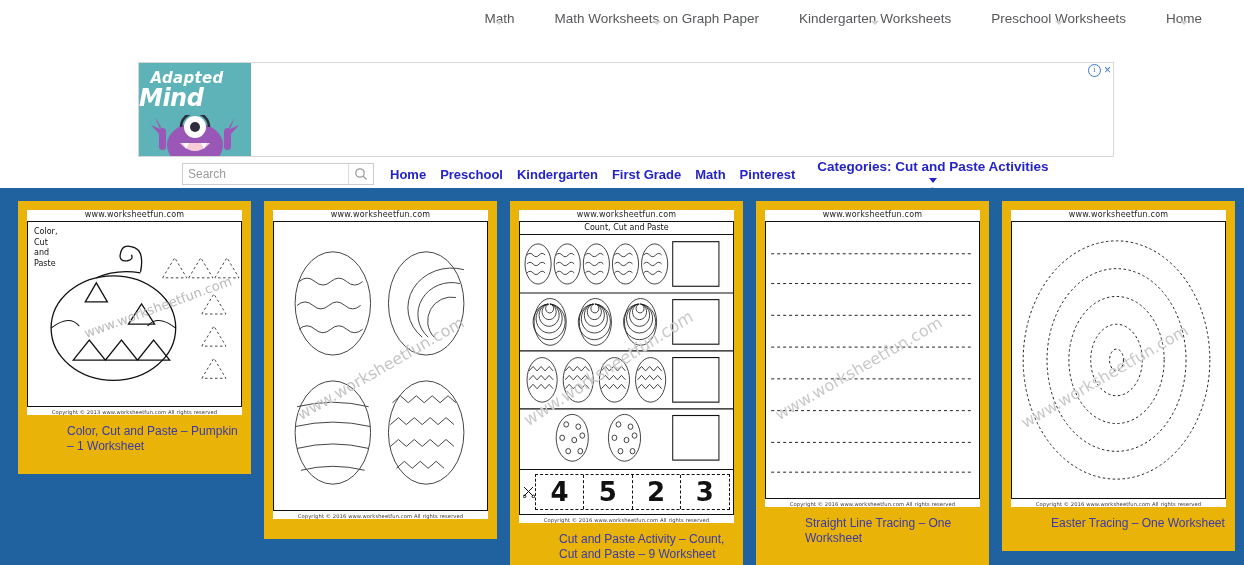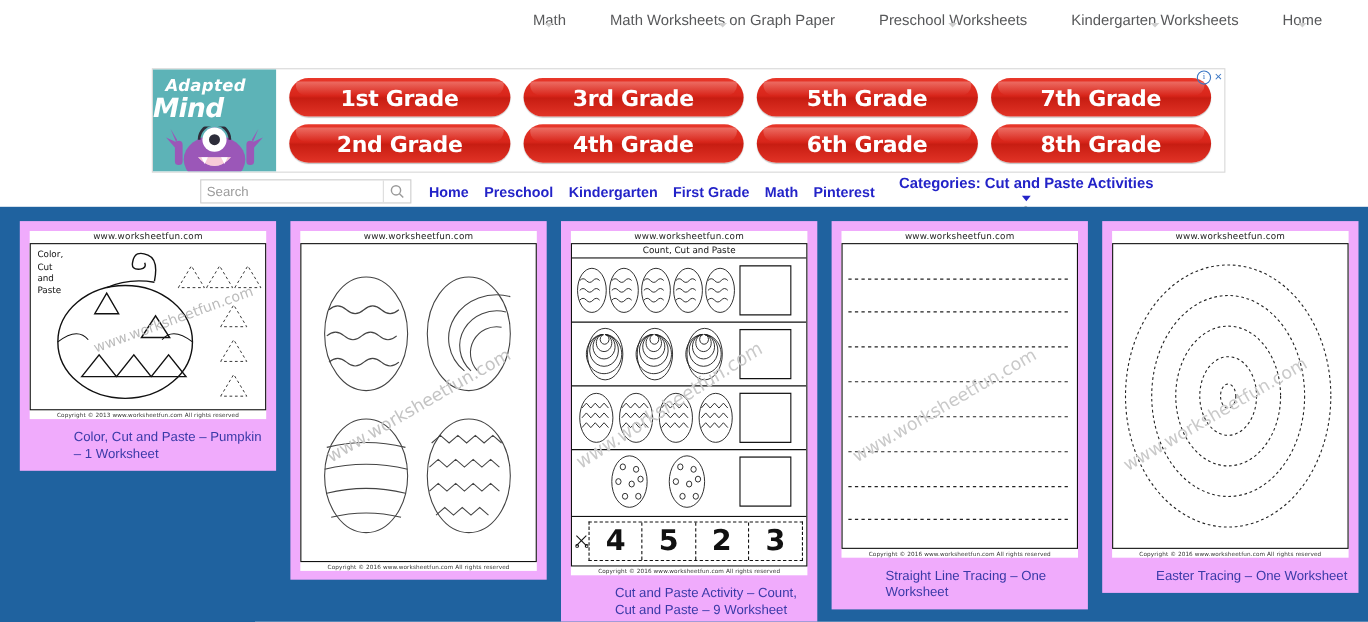--- a/index.html
+++ b/index.html
@@ -107,21 +107,21 @@
   
   .content{
     position:absolute;left:0;top:188px;width:1244px;height:377px;
     background:#1f629f;box-sizing:border-box;padding:0 0 0 0;overflow:hidden;
   }
   .grid{
     display:grid;grid-template-columns:repeat(5,233px);gap:13px;
     padding:13px 0 0 18px;box-sizing:border-box;
   }
   .card{
-    background:#f0abfc;box-sizing:border-box;padding:9px 9px 8px 9px;
+    background:#eab308;box-sizing:border-box;padding:9px 9px 20px 9px;
     align-self:start;cursor:pointer;
   }
   .thumb{width:100%;background:#fff;}
   .sheet-url{
     text-align:center;font-size:8px;color:#222;letter-spacing:.2px;margin-bottom:2px;
     font-family:"DejaVu Sans",sans-serif;
   }
   .sheet-copy{
     text-align:center;font-size:5.2px;color:#333;margin-top:2px;letter-spacing:.1px;
     font-family:"DejaVu Sans",sans-serif;
@@ -150,25 +150,25 @@
 <div class="topnav">
   <div class="topnav-item">
     <span>Math</span>
     <span class="topnav-caret"></span>
   </div>
   <div class="topnav-item">
     <span>Math Worksheets on Graph Paper</span>
     <span class="topnav-caret"></span>
   </div>
   <div class="topnav-item">
+    <span>Kindergarten Worksheets</span>
+    <span class="topnav-caret"></span>
+  </div>
+  <div class="topnav-item">
     <span>Preschool Worksheets</span>
-    <span class="topnav-caret"></span>
-  </div>
-  <div class="topnav-item">
-    <span>Kindergarten Worksheets</span>
     <span class="topnav-caret"></span>
   </div>
   <div class="topnav-item">
     <span>Home</span>
     <span class="topnav-caret"></span>
   </div>
 </div>
 
 <div class="adwrap">
   <div class="ad-corner">
@@ -188,30 +188,20 @@
         <circle cx="48" cy="11" r="10"></circle>
       </g>
       <circle cx="48" cy="12" r="11" fill="#ffffff"></circle>
       <circle cx="48" cy="12" r="5" fill="#2d2d3a"></circle>
       <path d="M34 12 a14 14 0 0 1 28 0" fill="none" stroke="#2d2d3a" stroke-width="2.5"></path>
       <path d="M33 28 q15 16 30 0 z" fill="#ffffff"></path>
       <path d="M33 28 q15 16 30 0 z" fill="#f2a0b8" opacity=".55"></path>
       <path d="M36 28 l3 6 l3 -6 z M54 28 l3 6 l3 -6 z" fill="#ffffff"></path>
     </svg>
   </div>
-  <div class="ad-buttons">
-    <div class="gradebtn">1st Grade</div>
-    <div class="gradebtn">3rd Grade</div>
-    <div class="gradebtn">5th Grade</div>
-    <div class="gradebtn">7th Grade</div>
-    <div class="gradebtn">2nd Grade</div>
-    <div class="gradebtn">4th Grade</div>
-    <div class="gradebtn">6th Grade</div>
-    <div class="gradebtn">8th Grade</div>
-  </div>
 </div>
 
 <div class="linkbar">
   <div class="searchbox">
     <input type="text" placeholder="Search" style="">
     <div class="search-btn">
       <svg width="14" height="14" viewBox="0 0 14 14">
         <circle cx="6" cy="6" r="4.2" fill="none" stroke="#9a9a9a" stroke-width="1.3"></circle>
         <line x1="9.2" y1="9.2" x2="12.6" y2="12.6" stroke="#9a9a9a" stroke-width="1.3"></line>
       </svg>
@@ -231,21 +221,21 @@
     <span class="cat-dot"></span>
   </div>
 </div>
 
 <div class="content">
   <div class="grid">
 
     <div class="card">
       <div class="thumb">
         <div class="sheet-url">www.worksheetfun.com</div>
-        <div class="sheet-box" style="position:relative;height:152px;">
+        <div class="sheet-box" style="position:relative;height:186px;">
           <div class="ccp-label">Color,<br>Cut<br>and<br>Paste</div>
           <svg width="100%" height="100%" viewBox="0 0 212 152">
             <g fill="none" stroke="#111" stroke-width="1.3">
               <path d="M112 34 q4 -20 -6 -24 q-12 -5 -14 6 q-2 8 7 7 q6 -1 4 -6"></path>
               <path d="M68 40 q20 -9 44 -5"></path>
               <ellipse cx="85" cy="90" rx="62" ry="52"></ellipse>
               <path d="M23 90 q18 -14 28 -2 M147 90 q-18 -14 -28 -2" stroke-width="1"></path>
               <path d="M57 64 l22 0 l-11 -19 z"></path>
               <path d="M100 86 l26 0 l-13 -20 z"></path>
               <path d="M45 122 l16 -20 l16 20 l16 -20 l16 20 l16 -20 l16 20 z"></path>

